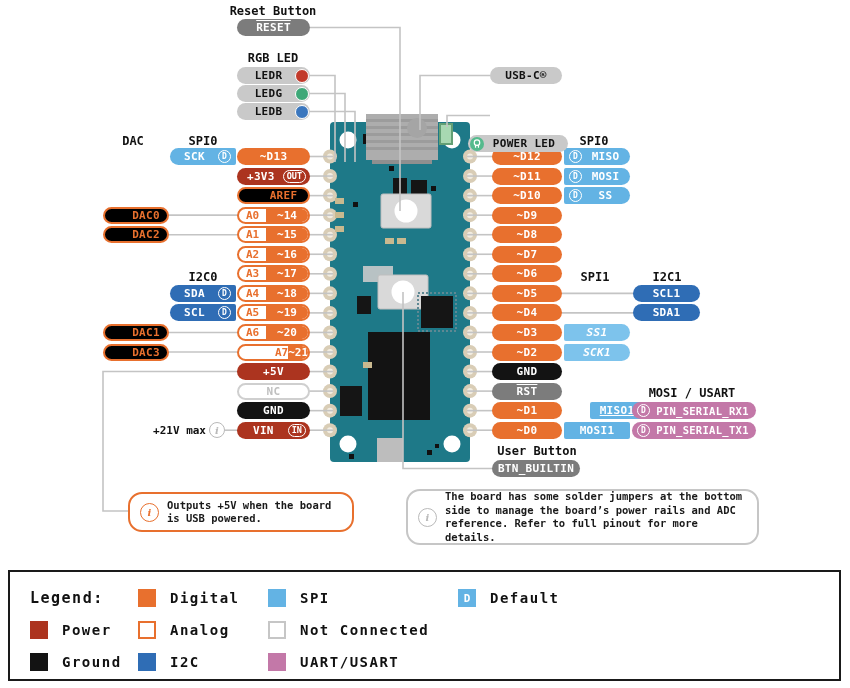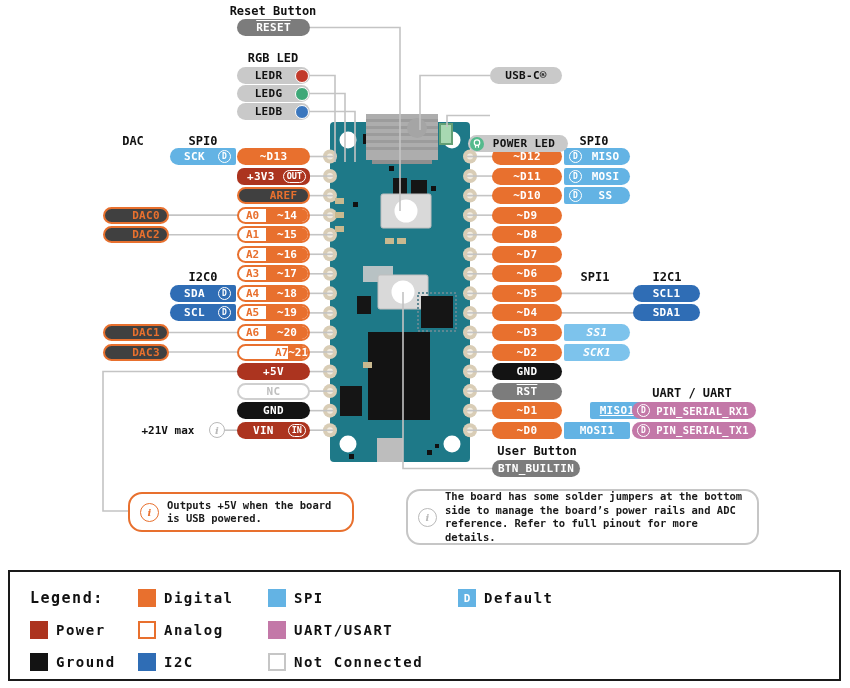--- a/index.html
+++ b/index.html
@@ -19,21 +19,21 @@
   .fr{border-top-right-radius:2px;border-bottom-right-radius:2px;}
   .t-digital{background:var(--c-digital);}
   .t-power{background:var(--c-power);}
   .t-ground{background:var(--c-ground);}
   .t-i2c{background:var(--c-i2c);}
   .t-spi{background:var(--c-spi);}
   .t-spi2{background:var(--c-spi_light);font-style:italic;}
   .t-uart{background:var(--c-uart);font-size:10.5px;}
   .t-gray{background:var(--c-gray_pill);}
   .t-light{background:var(--c-light_pill);color:#111;}
-  .t-outline{background:#404040;border:2px solid var(--c-digital);color:var(--c-digital);padding-left:23px;}
+  .t-outline{background:#000000;border:2px solid var(--c-digital);color:var(--c-digital);padding-left:23px;}
   .t-nc{background:#fff;border:2px solid var(--c-nc_border);color:var(--c-nc_text);}
   .t-analog{background:#fff;border:2px solid var(--c-digital);padding:0;overflow:hidden;}
   .seg-a{width:27px;text-align:center;color:var(--c-digital);}
   .seg-b{flex:1;height:100%;display:flex;align-items:center;justify-content:center;
          background:var(--c-digital);color:#fff;}
   .bdg-d{flex:none;width:13px;height:13px;border:1.5px solid #fff;border-radius:50%;
          box-sizing:border-box;display:flex;align-items:center;justify-content:center;
          font:bold 8px "DejaVu Sans Mono",monospace;color:#fff;margin:0 2px;}
   .bdg-r{flex:none;height:13px;border:1.5px solid #fff;border-radius:7px;box-sizing:border-box;
          display:flex;align-items:center;padding:0 3px;font:bold 8.5px "DejaVu Sans Mono",monospace;
@@ -55,21 +55,21 @@
            display:flex;align-items:center;gap:8px;padding:6px 10px;}
   .co-orange{border:2.5px solid var(--c-digital);}
   .co-gray{border:2px solid #C6C6C6;}
   .callout .txt{font:bold 10.5px "DejaVu Sans Mono",monospace;color:#1a1a1a;line-height:13.5px;}
   
   #legend-box{position:absolute;left:8px;top:570px;width:833px;height:111px;box-sizing:border-box;
               border:2px solid #1a1a1a;background:#fff;}
   .lg-col{position:absolute;top:16px;display:flex;flex-direction:column;gap:12px;}
   .lg-title{font:bold 15px "DejaVu Sans Mono",monospace;color:#111;letter-spacing:1.5px;height:20px;
             display:flex;align-items:center;}
-  .lg-item{display:flex;align-items:center;gap:8px;height:20px;}
+  .lg-item{display:flex;align-items:center;gap:14px;height:20px;}
   .lg-item .sw{width:18px;height:18px;box-sizing:border-box;flex:none;display:flex;align-items:center;
                justify-content:center;font:bold 11px "DejaVu Sans Mono",monospace;color:#fff;}
   .lg-item .lt{font:bold 14px "DejaVu Sans Mono",monospace;color:#111;letter-spacing:1.5px;}
   .sw-power{background:var(--c-power);} .sw-ground{background:var(--c-ground);}
   .sw-digital{background:var(--c-digital);} .sw-analog{background:#fff;border:2.5px solid var(--c-digital);}
   .sw-i2c{background:var(--c-i2c);} .sw-spi{background:var(--c-spi);}
   .sw-uart{background:var(--c-uart);} .sw-nc{background:#fff;border:2px solid #C6C6C6;}
   .sw-default{background:var(--c-spi);}
 </style>
 </head>
@@ -243,24 +243,24 @@
     </svg>
 
   <span class="hdr" style="left:273px;top:4px;">Reset Button</span>
   <span class="hdr" style="left:273px;top:51px;">RGB LED</span>
   <span class="hdr" style="left:133px;top:134px;">DAC</span>
   <span class="hdr" style="left:203px;top:134px;">SPI0</span>
   <span class="hdr" style="left:203px;top:270px;">I2C0</span>
   <span class="hdr" style="left:594px;top:134px;">SPI0</span>
   <span class="hdr" style="left:595px;top:270px;">SPI1</span>
   <span class="hdr" style="left:667px;top:270px;">I2C1</span>
-  <span class="hdr" style="left:692px;top:386px;">UART / UART</span>
+  <span class="hdr" style="left:692px;top:386px;">MOSI / USART</span>
   <span class="hdr" style="left:537px;top:444px;">User Button</span>
 
-  <span class="abs" style="left:130px;top:424px;width:76px;text-align:center;font:bold 11px 'DejaVu Sans Mono',monospace;color:#111;">+21V max</span>
+  <span class="abs" style="left:130px;top:424px;width:76px;text-align:right;font:bold 11px 'DejaVu Sans Mono',monospace;color:#111;">+21V max</span>
   <span class="info-i info-gray" style="left:209px;top:422px;width:16px;height:16px;">i</span>
 
   <div id="pin-layer" class="abs" style="left:0;top:0;width:850px;height:688px;">
       <div class="pill t-outline" style="left: 103px; top: 206.65px; width: 66px;">
         <span class="lbl">DAC0</span>
       </div>
       <div class="pill t-outline" style="left: 103px; top: 226.2px; width: 66px;">
         <span class="lbl">DAC2</span>
       </div>
       <div class="pill t-outline" style="left: 103px; top: 323.95px; width: 66px;">
@@ -277,21 +277,21 @@
         <span class="lbl">SDA</span>
         <span class="bdg-d">D</span>
       </div>
       <div class="pill t-i2c fr" style="left: 170px; top: 304.4px; width: 66px;">
         <span class="lbl">SCL</span>
         <span class="bdg-d">D</span>
       </div>
       <div class="pill t-digital" style="left: 237px; top: 148px; width: 73px;">
         <span class="lbl">~D13</span>
       </div>
-      <div class="pill t-power" style="left: 237px; top: 167.55px; width: 73px; border-radius: 7px;">
+      <div class="pill t-power" style="left: 237px; top: 167.55px; width: 73px;">
         <span class="lbl">+3V3</span>
         <span class="bdg-r">OUT</span>
       </div>
       <div class="pill t-outline" style="left: 237px; top: 187.1px; width: 73px;">
         <span class="lbl">AREF</span>
       </div>
       <div class="pill t-analog" style="left: 237px; top: 206.65px; width: 73px;">
         <span class="seg-a">A0</span>
         <span class="seg-b">~14</span>
       </div>
@@ -485,27 +485,27 @@
           <span class="sw sw-i2c"></span>
           <span class="lt">I2C</span>
         </div>
       </div>
     <div class="lg-col" style="left:258px;" id="lg-col-2">
         <div class="lg-item">
           <span class="sw sw-spi"></span>
           <span class="lt">SPI</span>
         </div>
         <div class="lg-item">
+          <span class="sw sw-nc"></span>
+          <span class="lt">Not Connected</span>
+        </div>
+        <div class="lg-item">
           <span class="sw sw-uart"></span>
           <span class="lt">UART/USART</span>
         </div>
-        <div class="lg-item">
-          <span class="sw sw-nc"></span>
-          <span class="lt">Not Connected</span>
-        </div>
       </div>
     <div class="lg-col" style="left:448px;" id="lg-col-3">
         <div class="lg-item">
           <span class="sw sw-default">D</span>
           <span class="lt">Default</span>
         </div>
       </div>
 
   </div>
 </div>

